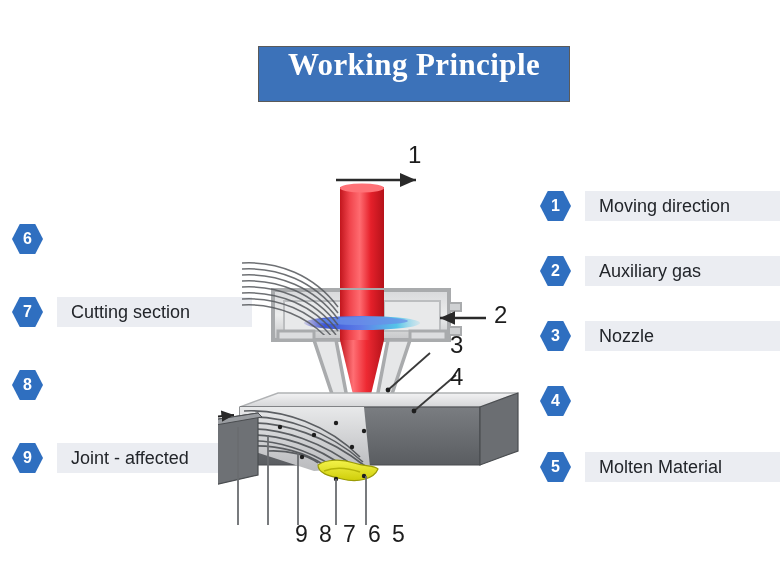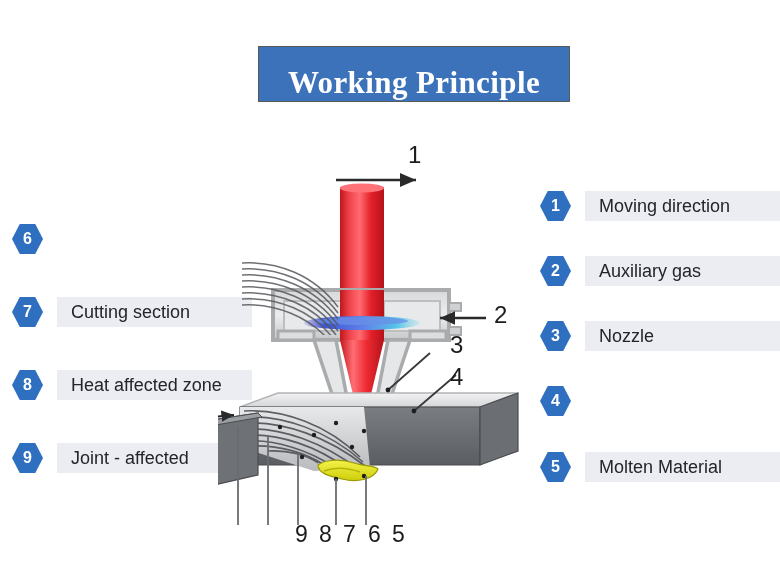--- a/index.html
+++ b/index.html
@@ -11,21 +11,21 @@
     overflow:hidden;
   }
   .stage{position:absolute;inset:0;}
 
   
   .title-banner{
     position:absolute;left:258px;top:46px;width:312px;height:56px;
     background:#3c72b9;
     border:1px solid #5a5a5a;
     box-sizing:border-box;
-    display:flex;align-items:flex-end;justify-content:center;
+    display:flex;align-items:flex-start;justify-content:center;
   }
   .title-banner span{
     font-family:"Liberation Serif", serif;
     font-weight:bold;font-size:31px;color:#ffffff;
     letter-spacing:.4px;
   }
 
   
   .legend-row{position:absolute;display:flex;align-items:center;height:32px;}
   .legend-right{left:540px;width:240px;}
@@ -107,23 +107,20 @@
     <div class="hex">6</div>
   </div>
   <div class="legend-row legend-left" style="top:296px;">
     <div class="hex">7</div>
     <div class="legend-bar">
       <span>Cutting section</span>
     </div>
   </div>
   <div class="legend-row legend-left" style="top:369px;">
     <div class="hex">8</div>
-    <div class="legend-bar">
-      <span>Heat affected zone</span>
-    </div>
   </div>
   <div class="legend-row legend-left" style="top:442px;">
     <div class="hex">9</div>
     <div class="legend-bar">
       <span>Joint - affected</span>
     </div>
   </div>
 
   <div class="diagram">
     <svg width="320" height="410" viewBox="0 0 320 410" xmlns="http://www.w3.org/2000/svg">

